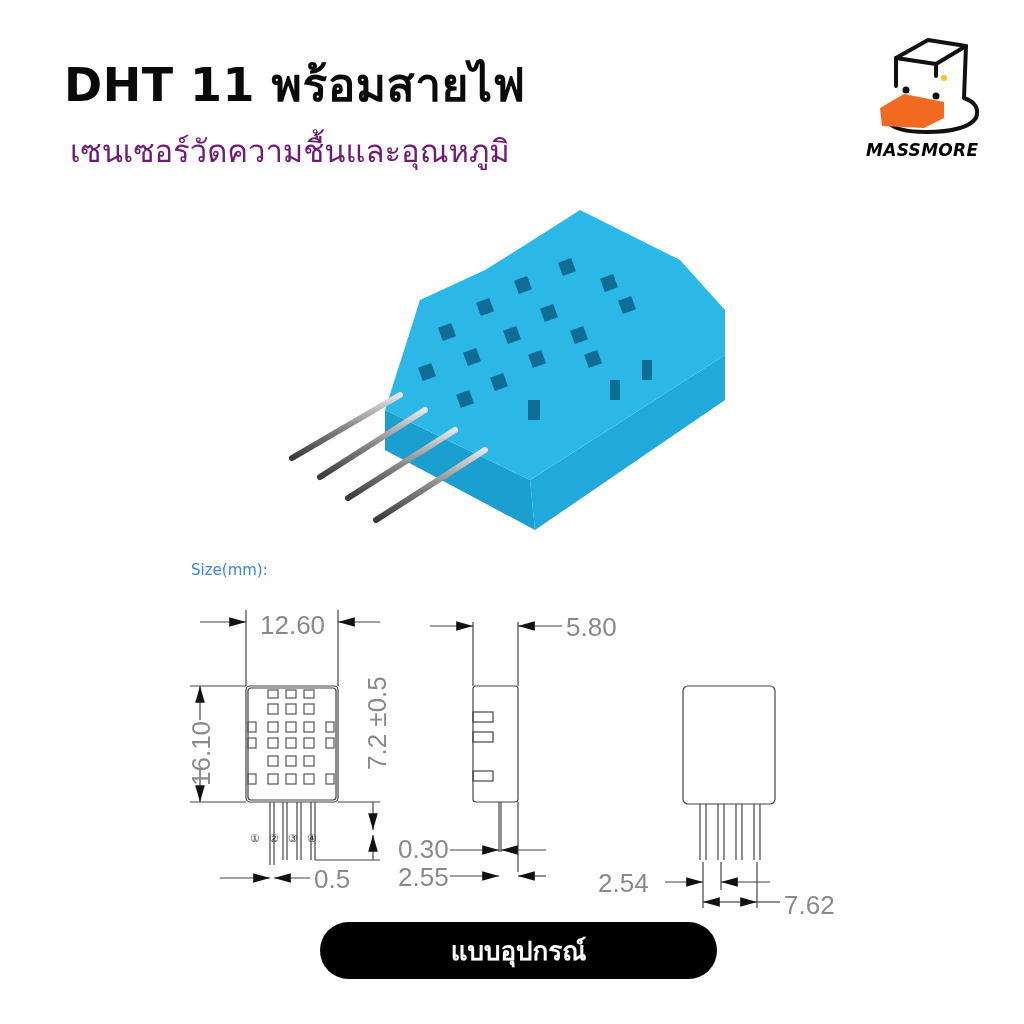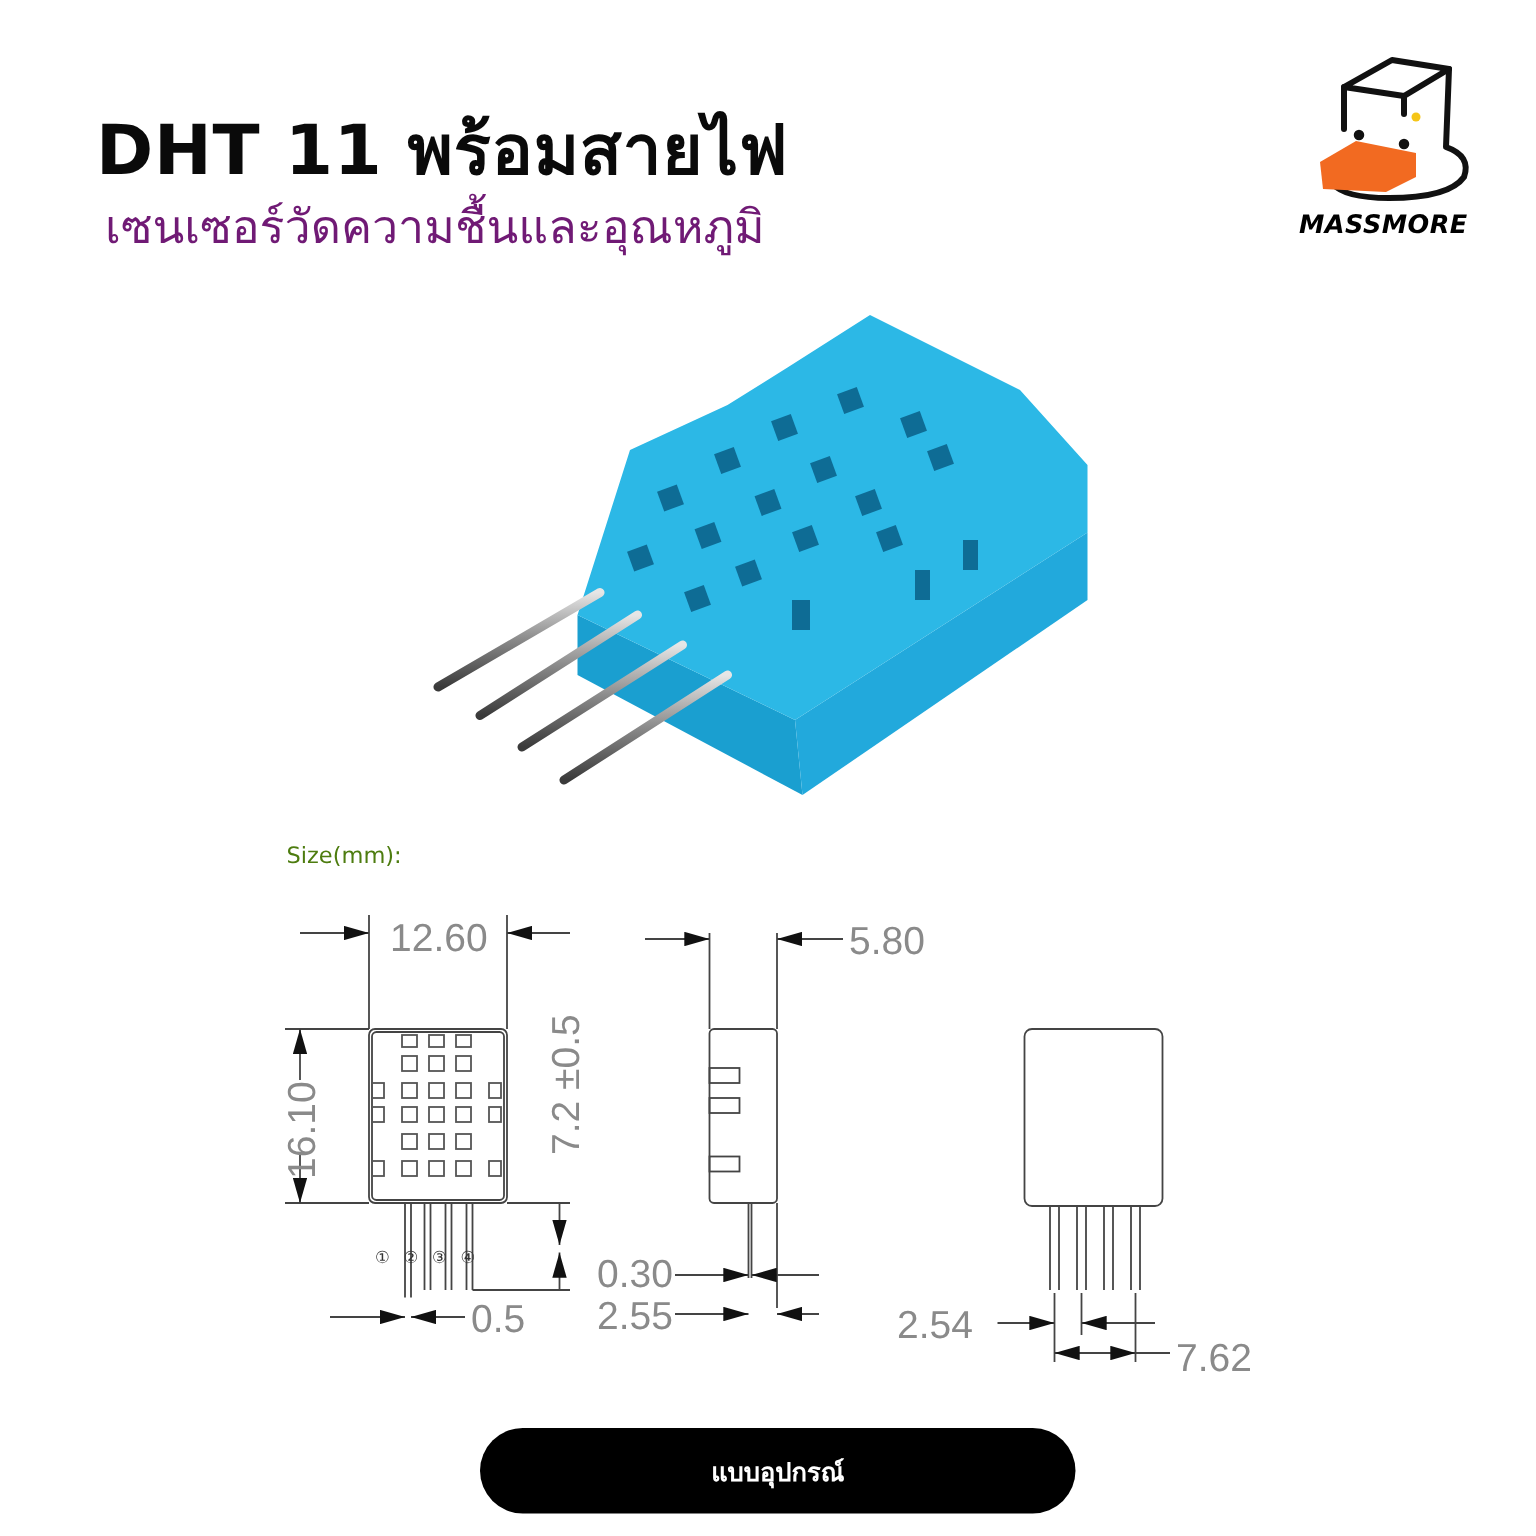--- a/index.html
+++ b/index.html
@@ -1,25 +1,25 @@
 <!DOCTYPE html>
 <html><head>
 <meta charset="utf-8">
 <style>
   html,body{margin:0;padding:0;background:#fff;}
   body{width:1024px;height:1024px;position:relative;overflow:hidden;font-family:"DejaVu Sans",sans-serif;color:#000;}
-  .title{position:absolute;left:64px;top:63px;font-size:46px;font-weight:bold;letter-spacing:0.5px;color:#0a0a0a;white-space:nowrap;}
+  .title{position:absolute;left:64px;top:48px;font-size:46px;font-weight:bold;letter-spacing:0.5px;color:#0a0a0a;white-space:nowrap;}
   .subtitle{position:absolute;left:70px;top:126px;font-size:31px;color:#701a75;white-space:nowrap;}
   .logo{position:absolute;left:866px;top:28px;width:130px;height:140px;}
   .logo-text{position:absolute;left:866px;top:140px;width:130px;text-align:left;font-size:17px;font-weight:bold;letter-spacing:0.3px;font-style:italic;}
   .photo{position:absolute;left:280px;top:200px;width:450px;height:340px;}
-  .size-label{position:absolute;left:191px;top:561px;font-size:15px;color:#4d7c0f;}
+  .size-label{position:absolute;left:191px;top:561px;font-size:15px;color:#3b82f6;}
   .drawing{position:absolute;left:180px;top:590px;width:680px;height:330px;}
   .dim{font-family:"Liberation Sans",sans-serif;fill:#8a8a8a;}
-  .cta{position:absolute;left:320px;top:922px;width:397px;height:57px;background:#000;border-radius:29px;display:flex;align-items:center;justify-content:center;color:#fff;font-size:17px;font-weight:bold;cursor:pointer;margin-top:30px;}
+  .cta{position:absolute;left:320px;top:922px;width:397px;height:57px;background:#000;border-radius:29px;display:flex;align-items:center;justify-content:center;color:#fff;font-size:26px;font-weight:bold;cursor:pointer;}
 </style>
 </head>
 <body>
 
 <div class="title">DHT 11 พร้อมสายไฟ</div>
 <div class="subtitle">เซนเซอร์วัดความชื้นและอุณหภูมิ</div>
 
 <svg class="logo" viewBox="0 0 130 140">
   <g fill="none" stroke="#111" stroke-width="4" stroke-linejoin="round" stroke-linecap="round">
     <path d="M30 30 L62 12 L100 18 L70 36 Z"></path>

